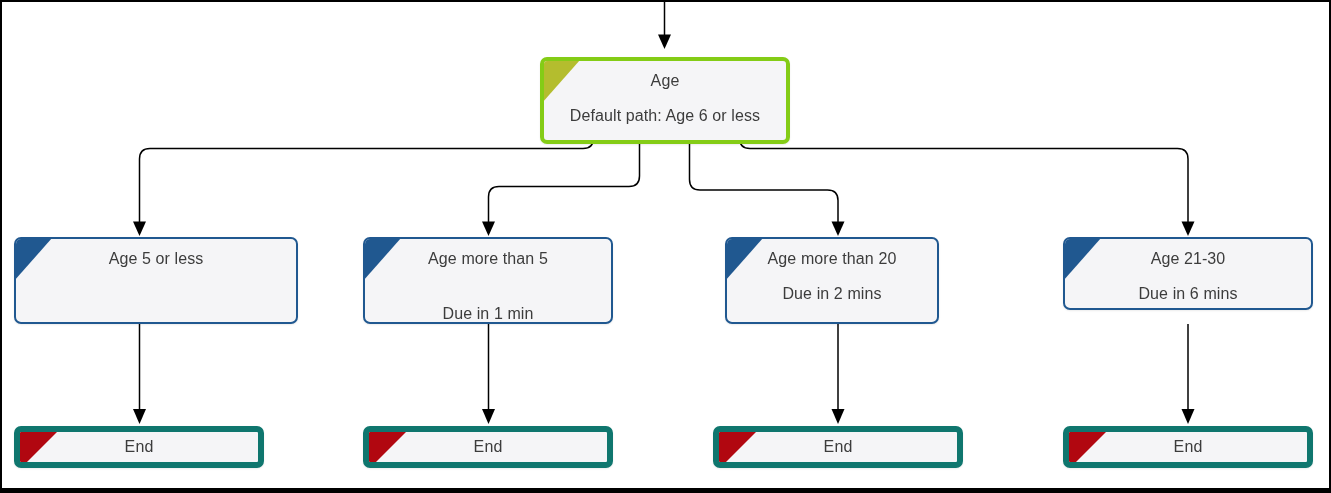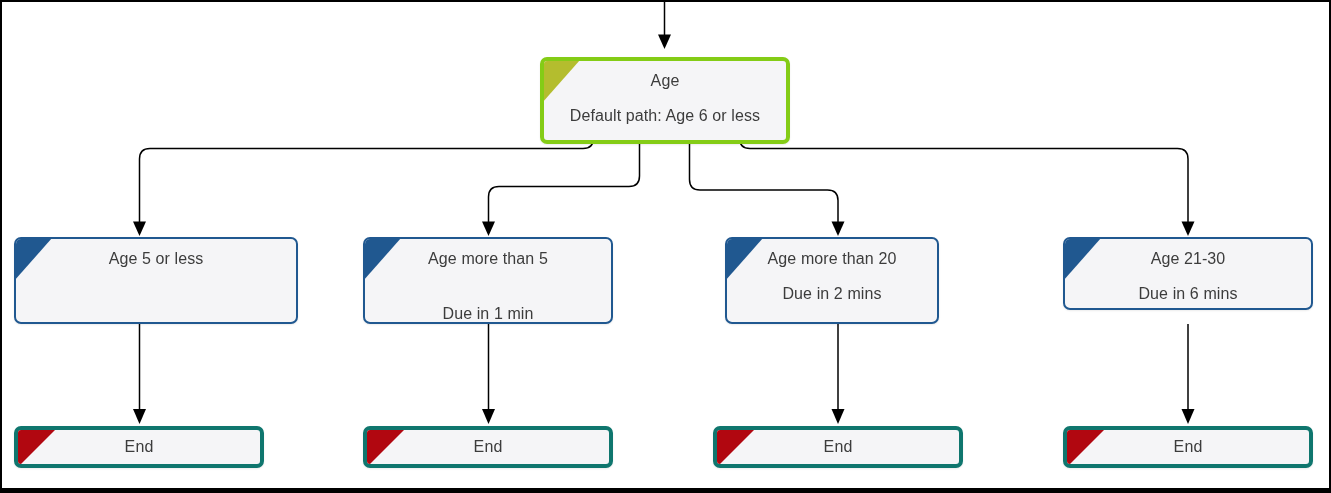--- a/index.html
+++ b/index.html
@@ -66,21 +66,21 @@
   .node .line1 { margin-top: 8px;  line-height: 24px; white-space: nowrap; }
   .node .line2 { margin-top: 11px; line-height: 24px; white-space: nowrap; }
 
   .node.decision { border: 4px solid #84cc16; margin-top: 7px; }
   .node.decision .corner { border-top: 42px solid #b4bd2e; }
 
   .node.branch { border: 2px solid #205890; }
   .node.branch .corner { border-top: 42px solid #205890; }
 
   .node.end {
-    border: 4px solid #0f766e;
+    border: 6px solid #0f766e;
     justify-content: center;
   }
   .node.end .corner {
     border-top: 39px solid #b10710;
     border-right: 39px solid transparent;
   }
   .node.end .line1 { margin-top: 0; }
 
   
   .pos-root { left: 540px; top: 50px;  width: 250px; height: 87px; }

